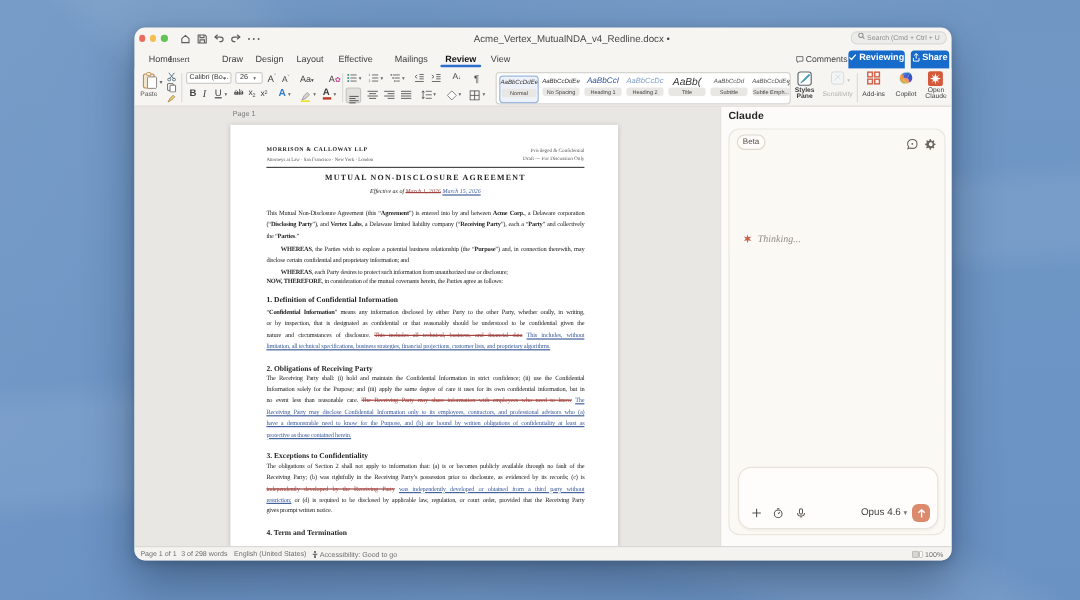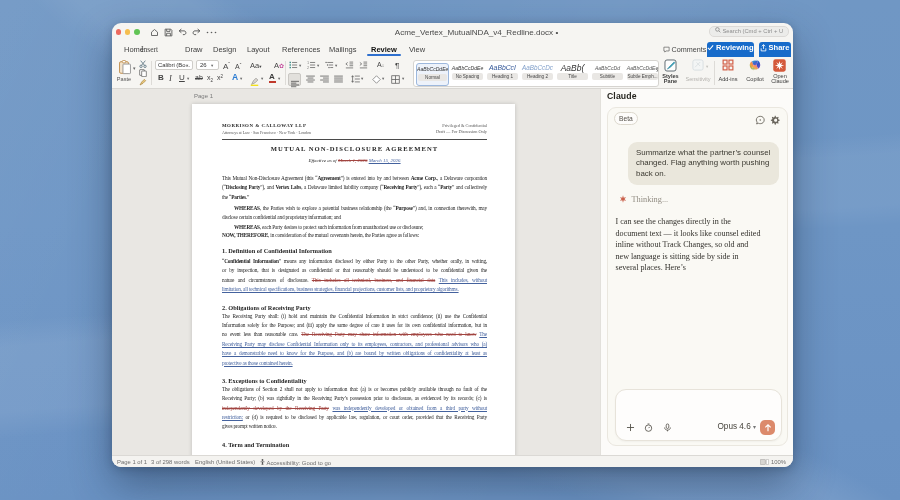--- a/index.html
+++ b/index.html
@@ -59,21 +59,21 @@
   .dline.last { text-align-last:left; }
   .del { color:#a14440; text-decoration:line-through; }
   .ins { color:#44629e; text-decoration:underline; }
   .dhead { font-size:6.3px; font-weight:bold; line-height:9px; }
   
   .sidebar { position:absolute; top:66px; left:488px; right:0; bottom:12px; background:#fcfbf9; border-left:1px solid #e2e0db; }
   .claude-h { position:absolute; left:6px; top:2px; font-size:8.7px; font-weight:bold; color:#26251f; letter-spacing:0.1px; }
   .panel { position:absolute; left:6px; right:5px; top:18px; height:339px; background:#faf9f4; border:1px solid #eae7df; border-radius:9px; }
   .beta { position:absolute; left:6px; top:4px; border:1px solid #dcd8cd; background:#fdfcfa; border-radius:7px; font-size:6.7px; color:#55514a; padding:1.5px 4px; line-height:8px; }
   .bubble { position:absolute; left:20px; right:8px; top:34px; height:43px; background:#eae7dc; border-radius:9px; padding:5.5px 0 0 8px; font-size:7.9px; line-height:10.9px; color:#3b3931; }
-  .thinking { position:absolute; left:11px; top:86.5px; font-family:"Liberation Serif",serif; font-size:8.3px; color:#928d83; }
+  .thinking { position:absolute; left:11px; top:86.5px; font-family:"Liberation Serif",serif; font-size:8.3px; color:#928d83;font-style:italic; }
   .resp { position:absolute; left:7.5px; right:8px; top:108px; font-family:"Liberation Serif",serif; font-size:8.1px; line-height:11.6px; color:#33312c; }
   .inputbox { position:absolute; left:7px; right:5px; bottom:4px; height:52px; background:#fefdfc; border:1px solid #e7e3da; border-radius:11px; box-shadow:0 1px 2px rgba(0,0,0,.04); }
   .opus { position:absolute; right:25px; bottom:9.5px; font-size:8.2px; color:#45423b; }
   .send { position:absolute; right:6px; bottom:5px; width:15px; height:15px; background:#dc8a6c; border-radius:5px; color:#fff; font-size:9px; text-align:center; line-height:15px; }
   
   .status { position:absolute; left:0; right:0; bottom:0; height:12px; background:#f4f3f0; border-top:1px solid #dbd9d5; color:#6e6e6e; }
   .status { font-size:5.9px; } .status span { position:absolute; top:3px; }
 </style>
 </head>
 <body>
@@ -110,21 +110,21 @@
         <circle cx="4" cy="4" r="3"></circle>
         <path d="M6.5 6.5 L9 9"></path>
       </svg>Search (Cmd + Ctrl + U</div>
 
   <div class="tabs">
     <span class="tab" style="left:12px;">Home</span>
     <span class="tab" style="left:29px;font-family:Liberation Serif, serif;">Insert</span>
     <span class="tab" style="left:73px;">Draw</span>
     <span class="tab" style="left:101px;">Design</span>
     <span class="tab" style="left:135px;">Layout</span>
-    <span class="tab" style="left:170px;">References</span>
+    <span class="tab" style="left:170px;">Effective</span>
     <span class="tab" style="left:217px;">Mailings</span>
     <span class="tab active" style="left:259px;">Review</span>
     <span class="tab" style="left:297px;">View</span>
     <span style="position:absolute; left:551px; top:3px; color:#444; font-size:7.2px;"><svg width="7" height="7" viewBox="0 0 12 12" fill="none" stroke="#555" stroke-width="1.1" style="vertical-align:-1px; margin-right:1.5px;">
           <path d="M1.5 2 H10.5 V8.5 H5 L3 10.5 V8.5 H1.5 Z"></path>
         </svg>Comments</span>
     <div class="btn-blue" style="left:595px; width:47px;"><svg width="7" height="7" viewBox="0 0 12 12" fill="none" stroke="#fff" stroke-width="1.8" style="vertical-align:-1px; margin-right:1.5px;">
           <path d="M1.5 6.5 L4.5 9.5 L10.5 2.5"></path>
         </svg>Reviewing</div>
     <div class="btn-blue" style="left:647px; width:32px;"><svg width="7" height="8" viewBox="0 0 12 13" fill="none" stroke="#fff" stroke-width="1.4" style="vertical-align:-1.5px; margin-right:1px;">
@@ -442,25 +442,23 @@
     <div class="claude-h">Claude</div>
     <div class="panel">
       <div class="beta">Beta</div>
       <svg class="abs" style="right:22px; top:7px;" width="10.5" height="10.5" viewBox="0 0 20 20" fill="none" stroke="#6b675e" stroke-width="1.7">
           <path d="M10 2.5 C14.5 2.5 17.5 5.5 17.5 9.5 C17.5 13.5 14.5 16.5 10 16.5 C8.8 16.5 7.7 16.3 6.7 15.8 L3 17 L4.2 13.6 C3.1 12.4 2.5 11 2.5 9.5 C2.5 5.5 5.5 2.5 10 2.5 Z"></path>
           <circle cx="10" cy="9.5" r="1.4" fill="#6b675e" stroke="none"></circle>
         </svg>
       <svg class="abs" style="right:7px; top:7px;" width="10.5" height="10.5" viewBox="0 0 24 24" fill="#6b675e">
           <path d="M12 1.5 L14 1.5 L14.6 4.3 A8 8 0 0 1 16.9 5.3 L19.4 3.9 L20.8 5.3 L19.4 7.8 A8 8 0 0 1 20.4 10.1 L23 10.7 L23 12.7 L20.4 13.3 A8 8 0 0 1 19.4 15.6 L20.8 18.1 L19.4 19.5 L16.9 18.1 A8 8 0 0 1 14.6 19.1 L14 21.9 L12 21.9 L11.4 19.1 A8 8 0 0 1 9.1 18.1 L6.6 19.5 L5.2 18.1 L6.6 15.6 A8 8 0 0 1 5.6 13.3 L3 12.7 L3 10.7 L5.6 10.1 A8 8 0 0 1 6.6 7.8 L5.2 5.3 L6.6 3.9 L9.1 5.3 A8 8 0 0 1 11.4 4.3 Z M13 15 A3.6 3.6 0 1 0 13 8 A3.6 3.6 0 0 0 13 15 Z" transform="translate(-1,0.3)" fill-rule="evenodd"></path>
         </svg>
-      <div class="bubble">Summarize what the partner’s counsel<br>changed. Flag anything worth pushing<br>back on.</div>
       <div class="thinking"><svg width="8" height="8" viewBox="0 0 24 24" style="vertical-align:-1px; margin-right:4.5px;">
             <path fill="#c9604a" d="M12 1 L14.2 8.2 L21.5 6.5 L16.4 12 L21.5 17.5 L14.2 15.8 L12 23 L9.8 15.8 L2.5 17.5 L7.6 12 L2.5 6.5 L9.8 8.2 Z"></path>
           </svg>Thinking...</div>
-      <div class="resp">I can see the changes directly in the<br>document text — it looks like counsel edited<br>inline without Track Changes, so old and<br>new language is sitting side by side in<br>several places. Here’s</div>
       <div class="inputbox">
         <svg class="abs" style="left:10px; bottom:8.5px;" width="9" height="9" viewBox="0 0 14 14" fill="none" stroke="#55524a" stroke-width="1.4">
             <path d="M7 1.5 V12.5 M1.5 7 H12.5"></path>
           </svg>
         <svg class="abs" style="left:28px; bottom:8.5px;" width="9" height="9" viewBox="0 0 14 14" fill="none" stroke="#55524a" stroke-width="1.3">
             <circle cx="7" cy="8" r="5"></circle>
             <path d="M7 8 L9 6 M5.5 1.5 H8.5"></path>
           </svg>
         <svg class="abs" style="left:47px; bottom:8.5px;" width="9" height="9" viewBox="0 0 14 14" fill="none" stroke="#55524a" stroke-width="1.3">
             <rect x="5" y="1.5" width="4" height="7" rx="2"></rect>

